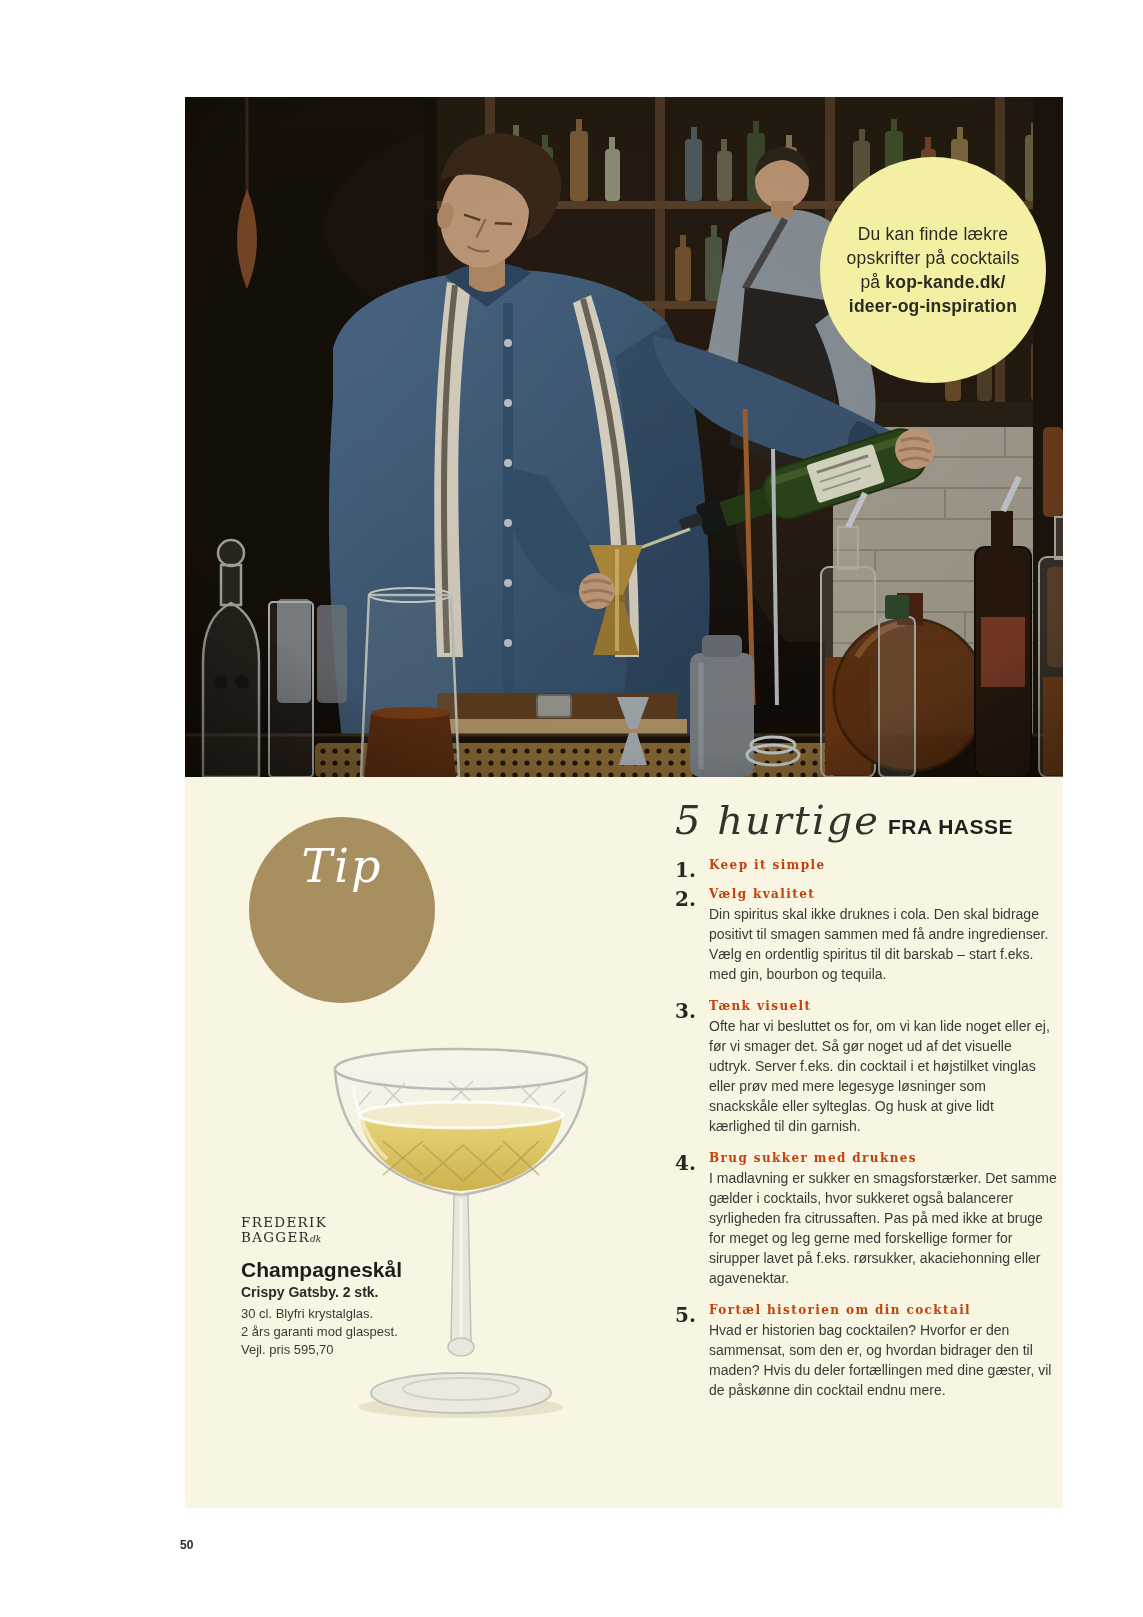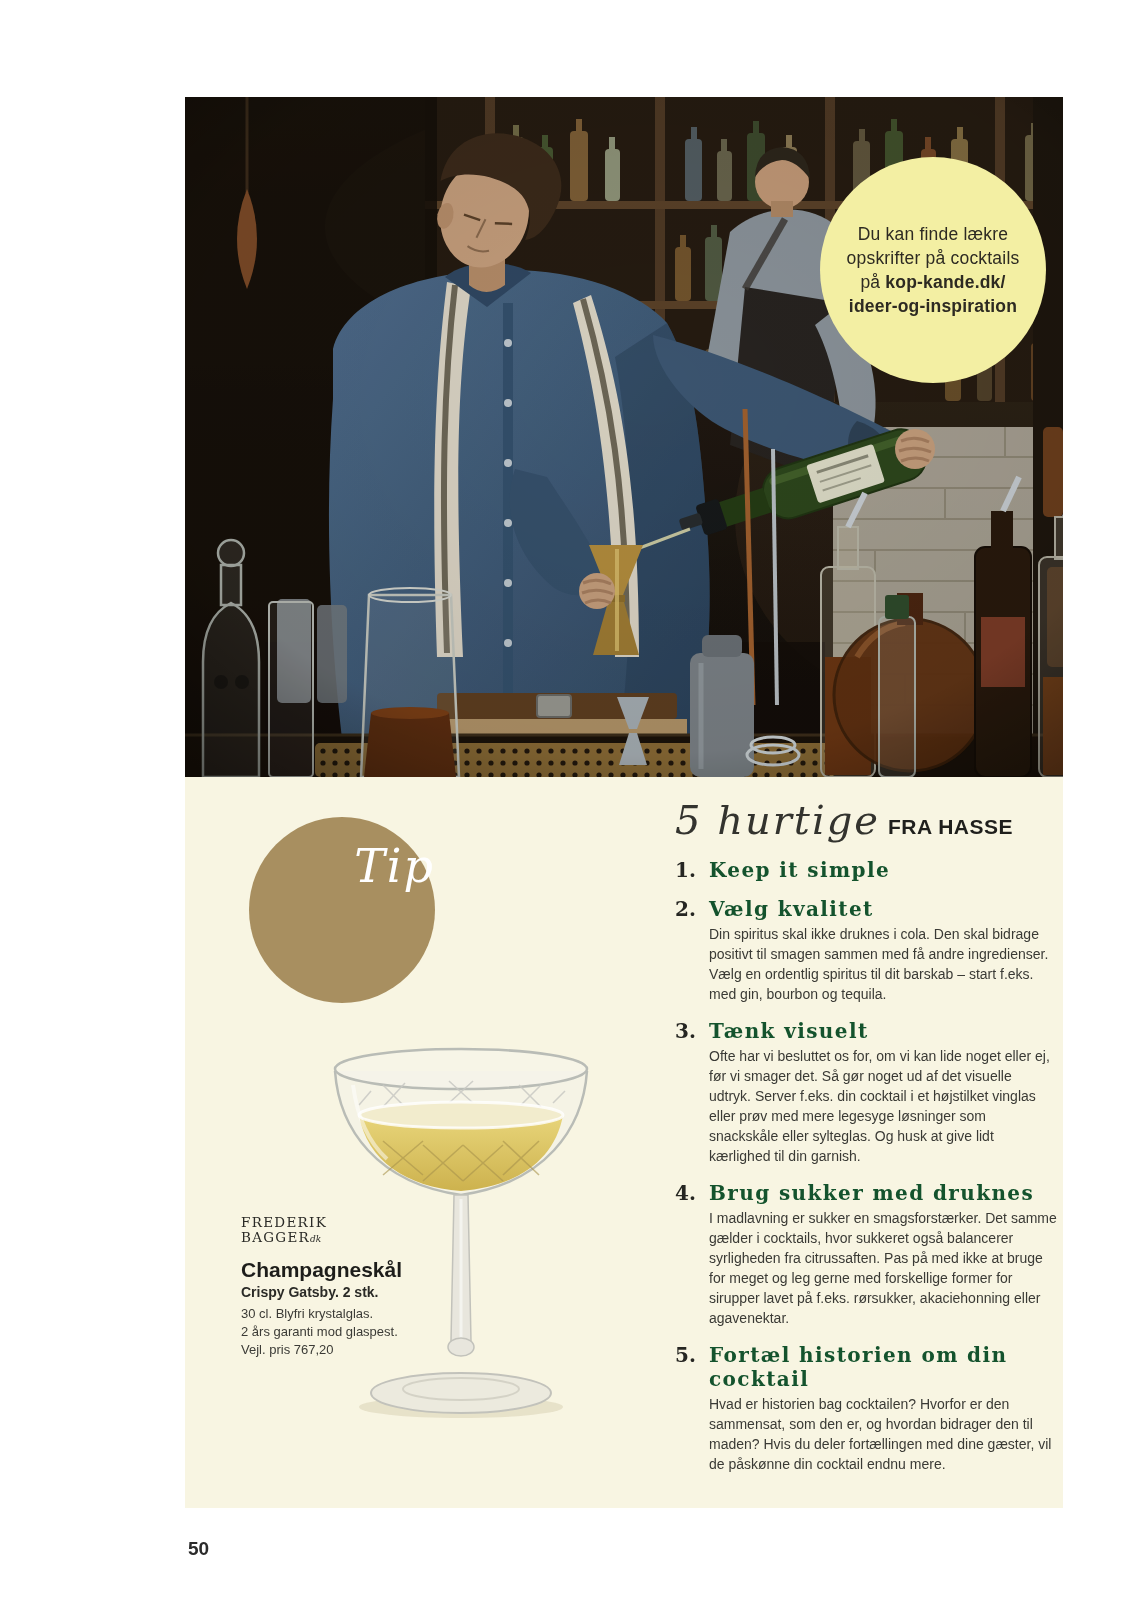--- a/index.html
+++ b/index.html
@@ -12,21 +12,21 @@
 
   .badge { position:absolute; left:635px; top:60px; width:226px; height:226px; border-radius:50%;
            background:#f3efa3; display:flex; align-items:center; justify-content:center; text-align:center; z-index:5; }
   .badge-text { font-size:17.5px; line-height:1.38; color:#2d2a22; letter-spacing:.2px; }
   .badge-text b { font-weight:bold; }
 
   
   .content { position:absolute; left:105px; top:777px; width:932px; height:731px; background:#f8f5e2; }
 
   .tip-circle { position:absolute; left:64px; top:40px; width:186px; height:186px; border-radius:50%;
-                background:#a88f60; color:#ffffff; text-align:right; }
+                background:#a88f60; color:#ffffff; text-align:center; }
   .tip-script { font-family:"DejaVu Serif", serif; font-style:italic; font-weight:400;
                 font-size:46px; line-height:1; margin-top:26px; letter-spacing:2px; }
   .tip-text { width:160px; margin:10px auto 0; font-size:13px; line-height:1.35; }
 
   .glass-wrap { position:absolute; left:138px; top:264px; width:276px; height:396px; }
 
   .product { position:absolute; left:56px; top:438px; width:260px; color:#2b2b27; }
   .brand { font-family:"DejaVu Serif", serif; font-size:13.5px; letter-spacing:1.3px; line-height:1.08; color:#2a2a26; }
   .brand-suffix { font-style:italic; font-size:9px; letter-spacing:0; }
   .product-name { margin-top:14px; font-size:21px; font-weight:bold; color:#1d1d1a; }
@@ -36,25 +36,25 @@
 
   
   .tips { position:absolute; left:490px; top:20px; width:382px; }
   .tips-header { display:flex; align-items:baseline; gap:8px; margin-bottom:10px; }
   .tips-title-script { font-family:"DejaVu Serif", serif; font-style:italic; font-weight:400;
                        font-size:40px; letter-spacing:2px; color:#33332e; }
   .tips-title-caps { font-size:21px; font-weight:bold; letter-spacing:.5px; color:#1f1f1c; }
   .tip-item { position:relative; padding-left:34px; margin-top:15px; }
   .tip-num { position:absolute; left:0; top:0; font-family:"DejaVu Serif", serif; font-weight:bold;
              font-size:20px; color:#262622; }
-  .tip-heading { font-family:"DejaVu Serif", serif; font-weight:bold; font-size:20px;
-                 letter-spacing:1.4px; color:#14532d; }
+  .tip-heading { font-family:"DejaVu Serif", serif; font-weight:bold; font-size:12px;
+                 letter-spacing:1.4px; color:#c2410c; }
   .tip-body { margin-top:3px; font-size:14px; line-height:1.43; color:#3a3a35; }
 
-  .page-num { position:absolute; left:108px; top:1538px; font-size:19px; font-weight:bold; color:#2b2b2b; }
+  .page-num { position:absolute; left:100px; top:1538px; font-size:12px; font-weight:bold; color:#2b2b2b; }
 </style>
 </head>
 <body>
 
 <div class="page">
 
   <div class="photo">
     <svg width="932" height="680" viewBox="0 0 932 680" aria-hidden="true">
       <defs>
         <linearGradient id="bgGrad" x1="0" y1="0" x2="0" y2="1">
@@ -413,21 +413,21 @@
 
     <div class="product">
       <div class="brand">
         <div>FREDERIK</div>
         <div><span>BAGGER</span><span class="brand-suffix">dk</span></div>
       </div>
       <div class="product-name">Champagneskål</div>
       <div class="product-variant">Crispy Gatsby. 2 stk.</div>
       <div class="product-spec first">30 cl. Blyfri krystalglas.</div>
       <div class="product-spec">2 års garanti mod glaspest.</div>
-      <div class="product-spec">Vejl. pris 767,20</div>
+      <div class="product-spec">Vejl. pris 595,70</div>
     </div>
 
     <div class="tips">
       <div class="tips-header">
         <span class="tips-title-script">5 hurtige</span>
         <span class="tips-title-caps">FRA HASSE</span>
       </div>
 
       <div class="tip-item">
         <span class="tip-num">1.</span>

